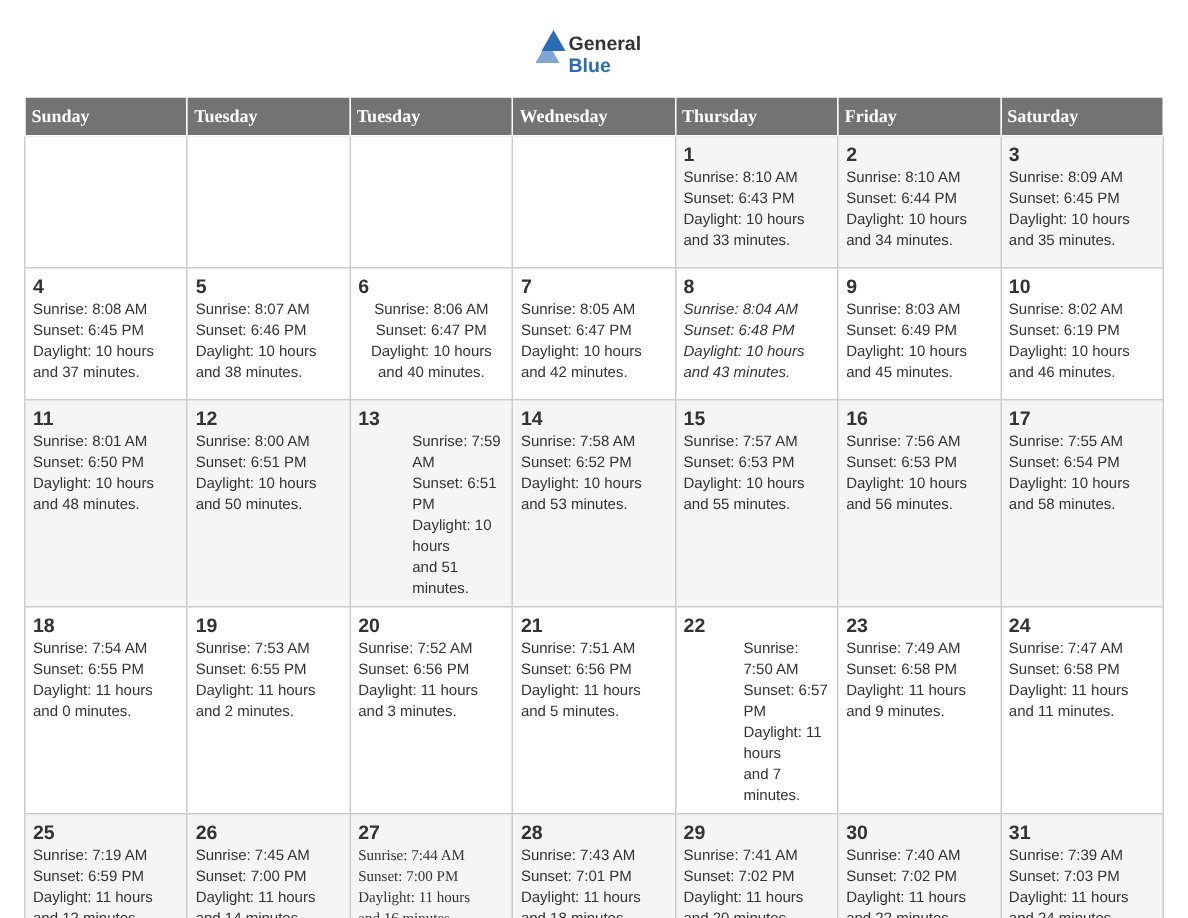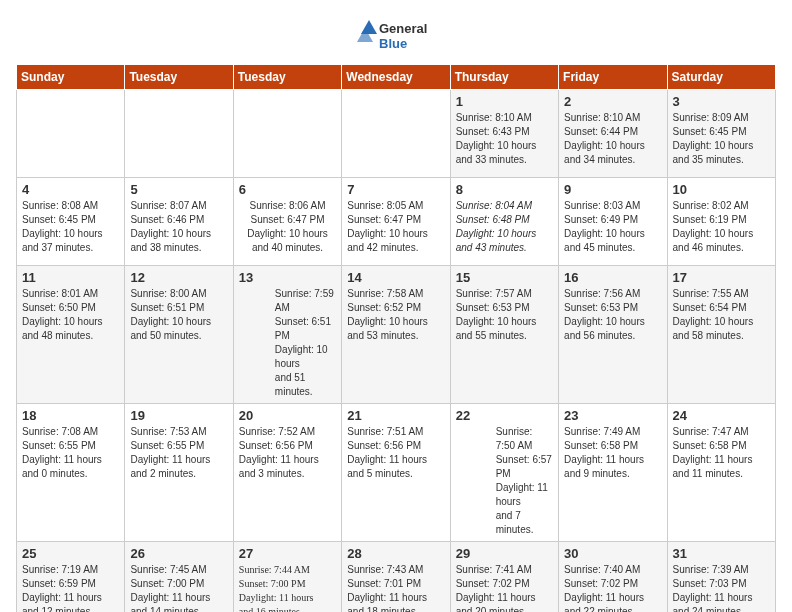--- a/index.html
+++ b/index.html
@@ -33,21 +33,22 @@
     .location {
       font-size: 14px;
       color: #555;
     }
     table {
       width: 100%;
       border-collapse: collapse;
       table-layout: fixed;
     }
     thead tr {
-      background-color: #c2410c;
+      background-color: #737373;
+      font-family: Liberation Serif, serif;
     }
     thead th {
       color: #fff;
       font-size: 12px;
       font-weight: bold;
       padding: 5px 4px;
       text-align: left;
       border: 1px solid #fff;
     }
     tbody td {
@@ -234,21 +235,21 @@
           <span class="day-number">17</span>
           <div class="cell-content" style="white-space: pre-line;">Sunrise: 7:55 AM
 Sunset: 6:54 PM
 Daylight: 10 hours
 and 58 minutes.</div>
         </td>
       </tr>
       <tr>
         <td>
           <span class="day-number">18</span>
-          <div class="cell-content" style="white-space: pre-line;">Sunrise: 7:08 AM
+          <div class="cell-content" style="white-space: pre-line;">Sunrise: 7:54 AM
 Sunset: 6:55 PM
 Daylight: 11 hours
 and 0 minutes.</div>
         </td>
         <td>
           <span class="day-number">19</span>
           <div class="cell-content" style="white-space: pre-line;">Sunrise: 7:53 AM
 Sunset: 6:55 PM
 Daylight: 11 hours
 and 2 minutes.</div>

